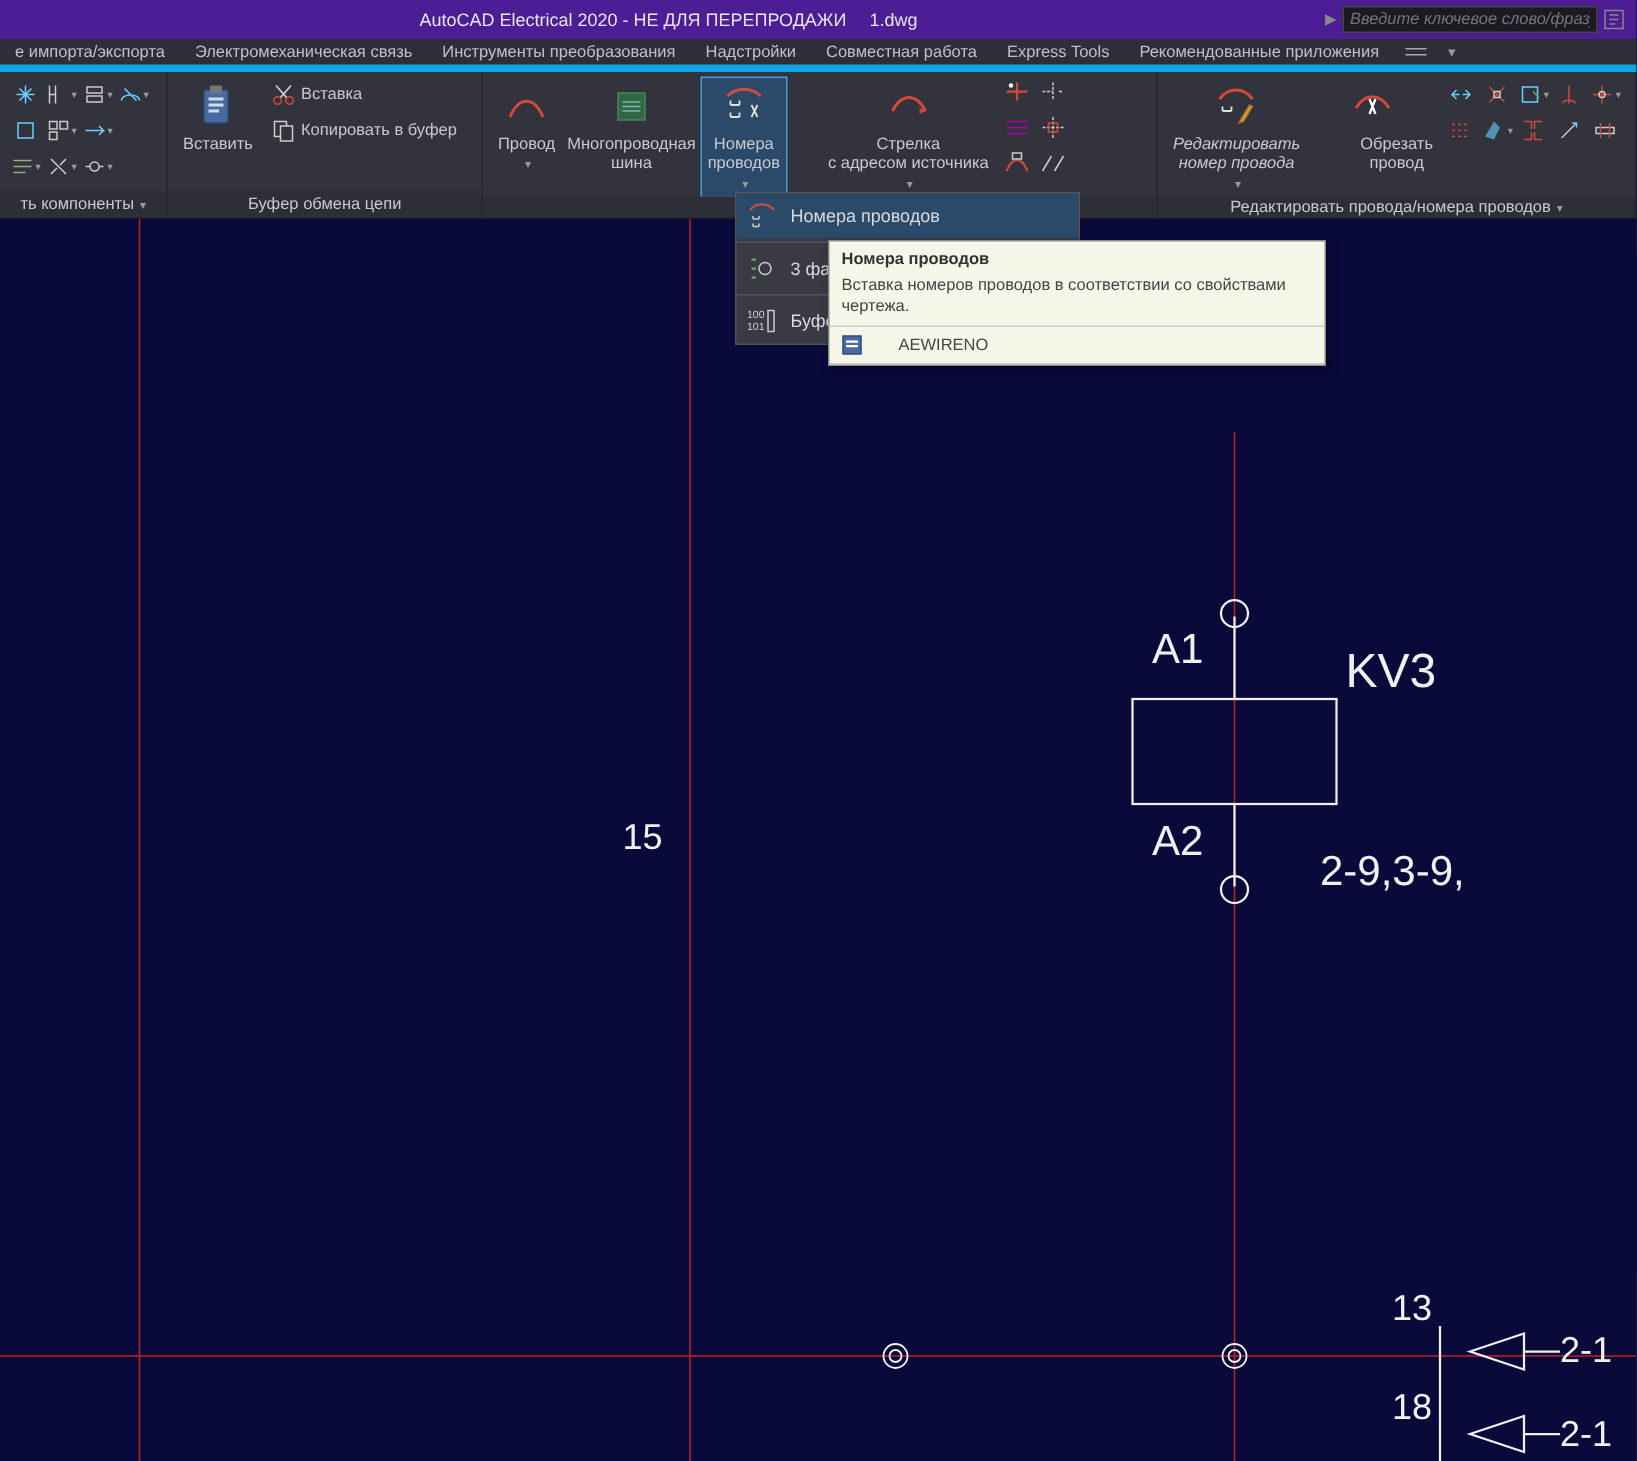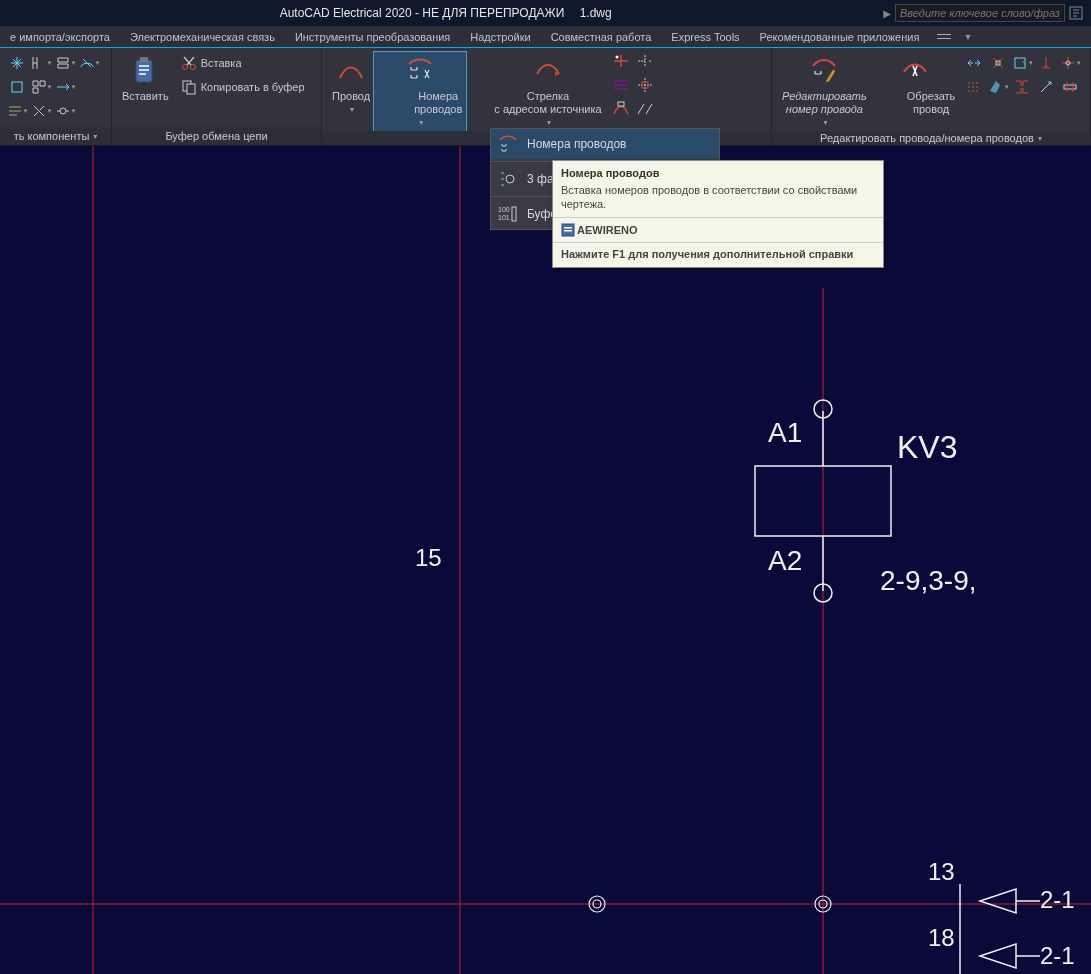--- a/index.html
+++ b/index.html
@@ -1,27 +1,27 @@
 <!DOCTYPE html>
 <html><head>
 <meta charset="utf-8">
 <style>
   * { margin: 0; padding: 0; box-sizing: border-box; font-family: "Segoe UI", Tahoma, sans-serif; }
   body { background: #2b2b35; color: #d0d0d8; width: 1091px; height: 974px; overflow: hidden; position: relative; }
   
   
-  .title-bar { height: 26px; background: #0f172a; display: flex; align-items: center; padding: 0 8px; font-size: 12px; }
+  .title-bar { height: 26px; background: #4c1d95; display: flex; align-items: center; padding: 0 8px; font-size: 12px; }
   .title-bar .title { flex: 1; text-align: center; color: #e5e5ea; }
   .title-bar .filename { margin-left: 12px; color: #e5e5ea; }
   .title-bar .search-box { display: flex; align-items: center; gap: 4px; }
   .title-bar .search-box .arrow { font-size: 10px; color: #888; }
   .title-bar .search-box input { background: #1a1a22; border: 1px solid #444; color: #999; font-style: italic; font-size: 11px; padding: 1px 4px; width: 170px; height: 18px; }
   
   
-  .tab-strip { height: 22px; background: #2e2e38; display: flex; align-items: center; font-size: 11px; color: #c0c0c8; border-bottom: 1px solid #0ea5e9; }
+  .tab-strip { height: 22px; background: #2e2e38; display: flex; align-items: center; font-size: 11px; color: #c0c0c8; border-bottom: 5px solid #0ea5e9; }
   .tab-strip .tab { padding: 0 10px; height: 100%; display: flex; align-items: center; cursor: pointer; }
   .tab-strip .extras { width: 14px; height: 10px; margin: 0 8px; position: relative; }
   .tab-strip .extras::before, .tab-strip .extras::after { content:""; position:absolute; left:0; width:14px; height:1px; background:#aaa; }
   .tab-strip .extras::before { top:2px; }
   .tab-strip .extras::after { top:6px; }
   .tab-strip .tab-arrow { font-size: 10px; color: #999; margin-left: 6px; }
   
   
   .ribbon { height: 98px; background: #33333d; display: flex; align-items: stretch; border-bottom: 1px solid #1a1a22; }
   .ribbon-panel { border-right: 1px solid #25252d; display: flex; flex-direction: column; }
@@ -50,21 +50,21 @@
   .dropdown-menu .dd-item { display: flex; align-items: center; gap: 8px; padding: 4px 6px; cursor: pointer; }
   .dropdown-menu .dd-item.hover { background: #2b4a6a; }
   .dropdown-menu .dd-sep { height: 1px; background: #555; margin: 2px 0; }
   .dropdown-menu .dd-icon { width: 22px; height: 22px; display:flex; align-items:center; justify-content:center; flex-shrink:0; }
   .dd-item.partial { overflow:hidden; }
   
   .tooltip-box { position: absolute; top: 160px; left: 552px; width: 332px; background: #f6f6e8; border: 1px solid #888; color: #333; font-size: 11px; z-index: 20; box-shadow: 2px 2px 6px rgba(0,0,0,.4); }
   .tooltip-box .tt-title { font-weight: bold; padding: 6px 8px 2px 8px; }
   .tooltip-box .tt-desc { padding: 2px 8px 6px 8px; line-height: 14px; color:#444; }
   .tooltip-box .tt-sep { height:1px; background:#ccc; margin: 0; }
-  .tooltip-box .tt-cmd { display:flex; align-items:center; gap:2px; padding:5px 8px; font-weight:bold; color:#444; }
+  .tooltip-box .tt-cmd { display:flex; align-items:center; gap:24px; padding:5px 8px; font-weight:normal; color:#444; }
   .tooltip-box .tt-f1 { padding: 4px 8px 6px 8px; color:#444; font-weight:bold; line-height:14px; }
   .tt-icon { width:14px; height:14px; }
 
   .canvas-label { font-family: Arial, sans-serif; fill: #f0f0f0; }
 
   
   .svg-red { stroke:#d04a3a; fill:none; stroke-width:2; }
   .svg-white { stroke:#e0e0e0; fill:none; stroke-width:1.2; }
 </style>
 </head>
@@ -218,29 +218,39 @@
     <div class="panel-body">
       <div class="big-btn">
         <div class="icon-slot">
             <svg width="30" height="30">
               <path d="M4 22 C10 8, 20 8, 26 22" class="svg-red"></path>
             </svg>
           </div>
         <span>Провод</span>
         <span class="drop">▾</span>
       </div>
+      <div class="big-btn">
+        <div class="icon-slot">
+            <svg width="30" height="30">
+              <rect x="6" y="6" width="18" height="18" fill="#364" stroke="#485"></rect>
+              <path d="M9 12h12M9 15h12M9 18h12" stroke="#7ba" stroke-width="1"></path>
+            </svg>
+          </div>
+        <span style="white-space:pre-line;">Многопроводная
+шина</span>
+      </div>
       <div class="big-btn selected">
         <div class="icon-slot">
             <svg width="30" height="30">
               <path d="M4 8 C10 2, 20 2, 26 8" class="svg-red"></path>
               <path d="M6 14h6M6 14v-3M12 14v-3M6 22h6M6 22v-3M12 22v-3" class="svg-white"></path>
               <path d="M20 14l4 8M24 14l-4 8" class="svg-white"></path>
             </svg>
           </div>
-        <span style="white-space:pre-line;margin-left:36px;">Номера
+        <span style="white-space:pre-line;">Номера
 проводов</span>
         <span class="drop">▾</span>
       </div>
       <div style="width:24px;"></div>
       <div class="big-btn">
         <div class="icon-slot">
             <svg width="30" height="30">
               <path d="M4 18 C10 6, 20 6, 26 18" class="svg-red"></path>
               <path d="M22 16l4 2-4 2z" fill="#d04a3a"></path>
             </svg>
@@ -412,21 +422,20 @@
   <div class="tt-sep"></div>
   <div class="tt-cmd">
     <span class="tt-icon"><svg width="14" height="14">
           <rect x="1" y="1" width="12" height="12" fill="#4a6aa0" stroke="#2a4a80"></rect>
           <rect x="3" y="4" width="8" height="1.5" fill="#fff"></rect>
           <rect x="3" y="7" width="8" height="1.5" fill="#fff"></rect>
         </svg></span>
     <span>AEWIRENO</span>
   </div>
   <div class="tt-sep"></div>
-  <div class="tt-f1">Нажмите F1 для получения дополнительной справки</div>
 </div>
 
 <div class="canvas">
   <svg viewBox="0 0 1091 828">
 
     <line x1="0" y1="758" x2="1091" y2="758" stroke="#c02020" stroke-width="1"></line>
     <line x1="93" y1="0" x2="93" y2="828" stroke="#c02020" stroke-width="1"></line>
     <line x1="460" y1="0" x2="460" y2="828" stroke="#c02020" stroke-width="1"></line>
     <line x1="823" y1="142" x2="823" y2="828" stroke="#c02020" stroke-width="1"></line>
 

